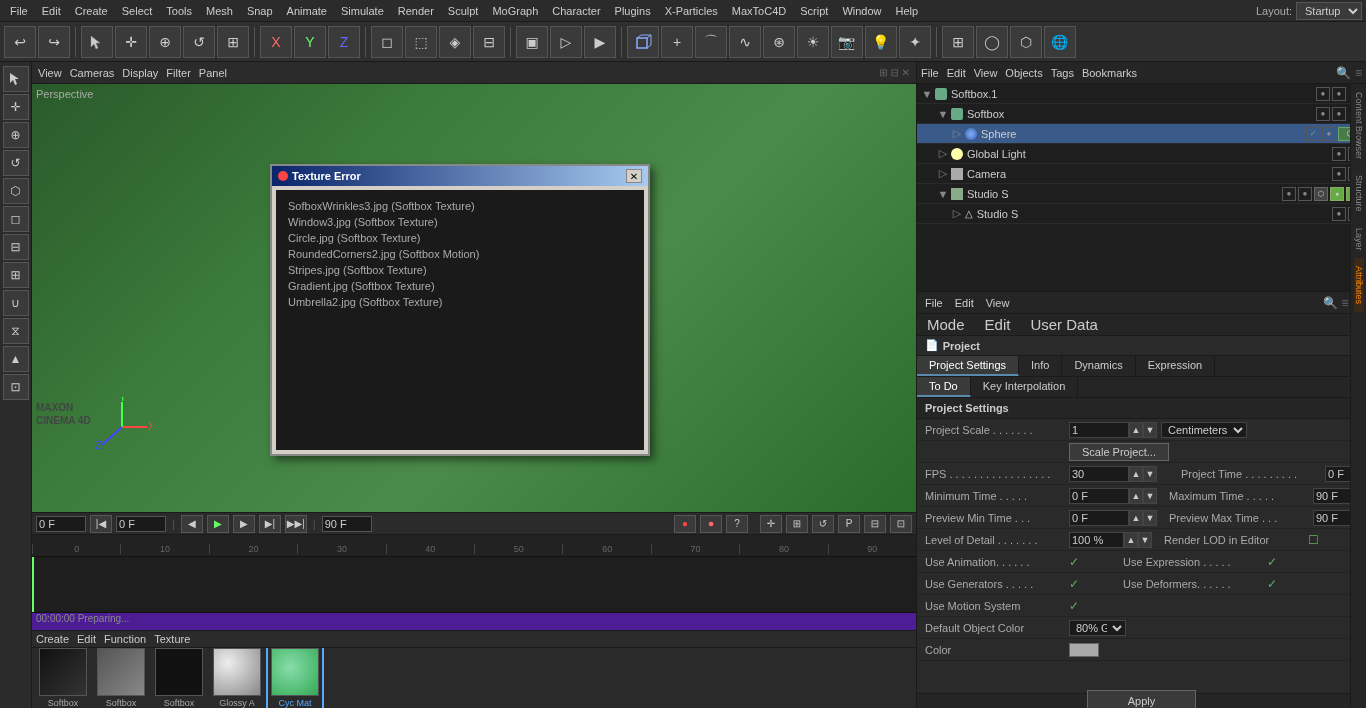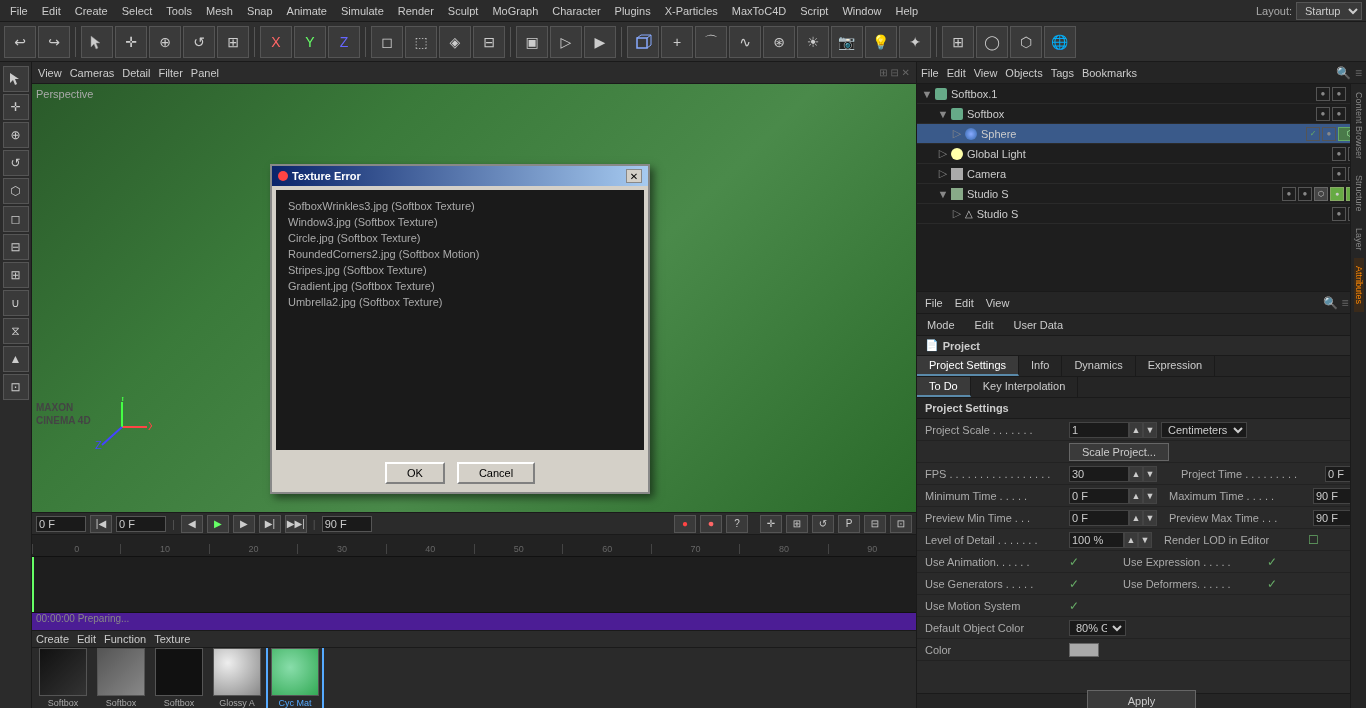--- a/index.html
+++ b/index.html
@@ -184,21 +184,21 @@
       display: flex; background: #252525; height: 22px;
       border-bottom: 1px solid #1a1a1a; align-items: center;
       padding: 0 4px; gap: 4px;
     }
     .attr-top-btn { color: #ccc; cursor: pointer; font-size: 11px; padding: 0 4px; }
     #attr-mode-bar {
       display: flex; background: #252525; height: 22px;
       border-bottom: 1px solid #1a1a1a; align-items: center;
       padding: 0 4px; gap: 8px;
     }
-    .mode-tab { color: #ccc; cursor: pointer; padding: 2px 6px; font-size: 11px; }
+    .mode-tab { color: #ccc; cursor: pointer; padding: 2px 6px; font-size: 15px; }
     #attr-project-bar {
       display: flex; background: #2a2a2a; height: 20px;
       align-items: center; padding: 0 8px;
       border-bottom: 1px solid #1a1a1a;
     }
     .project-icon { color: #aaa; margin-right: 4px; }
     .project-name { color: #ccc; font-weight: bold; }
     #attr-sub-tabs {
       display: flex; background: #252525;
       border-bottom: 1px solid #1a1a1a;
@@ -413,21 +413,21 @@
     <div class="left-btn">⧖</div>
     <div class="left-btn">▲</div>
     <div class="left-btn">⊡</div>
   </div>
 
   <div id="viewport-area">
 
     <div id="viewport-toolbar">
       <span class="vp-menu">View</span>
       <span class="vp-menu">Cameras</span>
-      <span class="vp-menu">Detail</span>
+      <span class="vp-menu">Display</span>
       <span class="vp-menu">Filter</span>
       <span class="vp-menu">Panel</span>
       <span style="margin-left:auto; color:#666; font-size:10px">⊞ ⊟ ✕</span>
     </div>
 
     <div id="viewport-canvas">
       <span class="vp-label">Perspective</span>
 
       <div id="c4d-logo">
         <div style="color:#444;font-weight:bold;font-size:10px">MAXON</div>
@@ -809,20 +809,16 @@
       </div>
       <div id="dialog-content">
         <div class="error-item">SofboxWrinkles3.jpg (Softbox Texture)</div>
         <div class="error-item">Window3.jpg (Softbox Texture)</div>
         <div class="error-item">Circle.jpg (Softbox Texture)</div>
         <div class="error-item">RoundedCorners2.jpg (Softbox Motion)</div>
         <div class="error-item">Stripes.jpg (Softbox Texture)</div>
         <div class="error-item">Gradient.jpg (Softbox Texture)</div>
         <div class="error-item">Umbrella2.jpg (Softbox Texture)</div>
       </div>
-      <div id="dialog-buttons">
-        <button class="dialog-btn">OK</button>
-        <button class="dialog-btn">Cancel</button>
-      </div>
     </div>
   </div>
 
 </div>
 
 </body></html>

